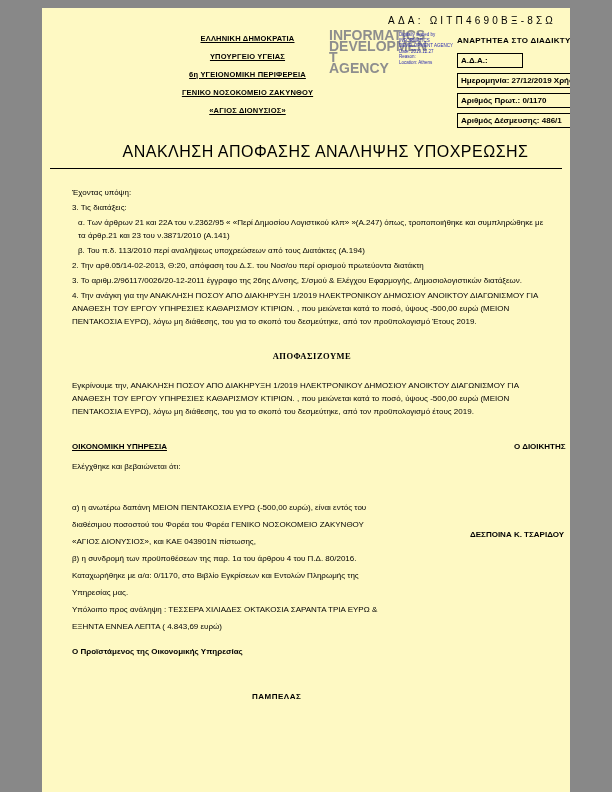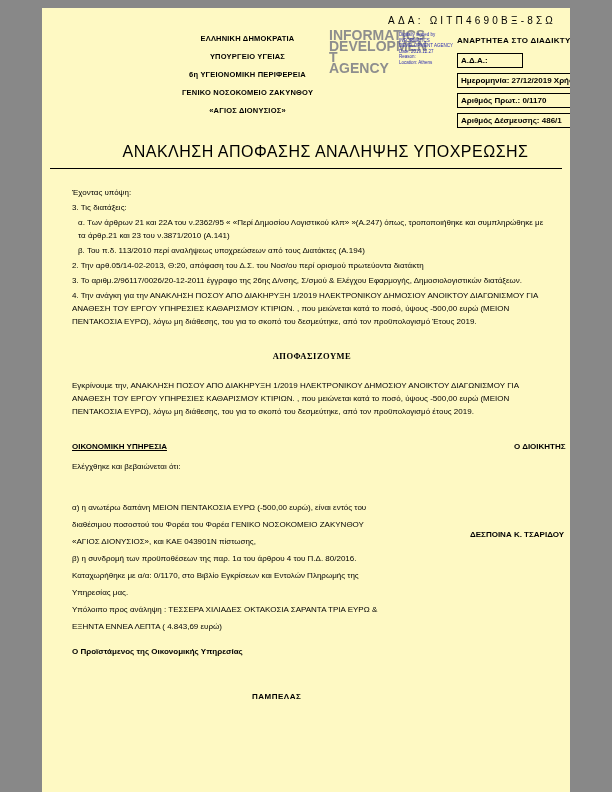--- a/index.html
+++ b/index.html
@@ -4,21 +4,21 @@
 <style>
   * { margin:0; padding:0; box-sizing:border-box; }
   html,body { background:#888; }
   body { font-family:"Liberation Sans", sans-serif; }
   .page { position:relative; width:528px; height:792px; background:#fef9c3; margin:8px auto; color:#000; overflow:hidden; }
 
   
   .ada-top { position:absolute; top:7px; right:14px; font-size:10px; letter-spacing:3.2px; white-space:nowrap; }
 
   
-  .header-left { position:absolute; left:103px; top:26px; width:205px; text-align:center; font-weight:bold; font-size:7.5px; }
+  .header-left { position:absolute; left:103px; top:26px; width:205px; text-align:center; font-weight:bold; font-size:7.5px;text-decoration:underline; }
   .header-left .hl-line { margin-bottom:9px; letter-spacing:0.2px; }
 
   .stamp { position:absolute; left:287px; top:22px; display:flex; gap:4px; }
   .stamp-agency { color:#8e8e8e; font-size:14px; font-weight:bold; line-height:11px; white-space:pre-line; width:66px; }
   .stamp-sig { color:#2b2bb0; font-size:4.5px; line-height:5.6px; white-space:pre-line; width:58px; padding-top:2px; }
 
   .header-right { position:absolute; left:415px; top:28px; width:180px; font-size:8px; font-weight:bold; }
   .anartitea { margin-bottom:8px; letter-spacing:0.3px; white-space:nowrap; }
   .hbox { border:1px solid #000; padding:2px 3px; margin-bottom:5px; white-space:nowrap; }
   .hbox.ada { width:66px; }

